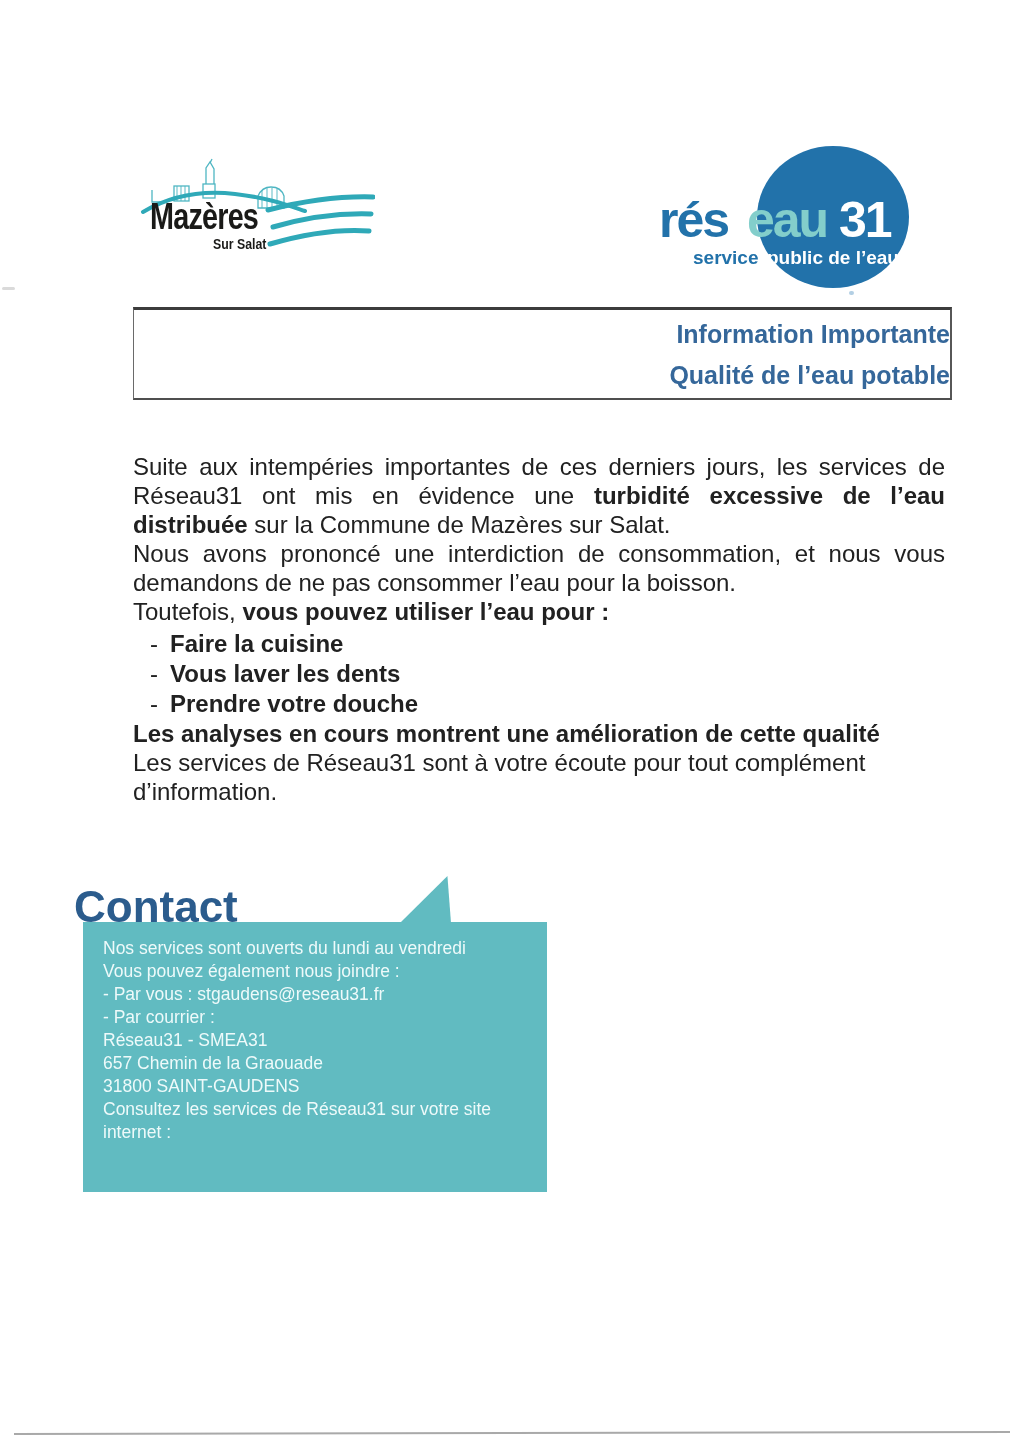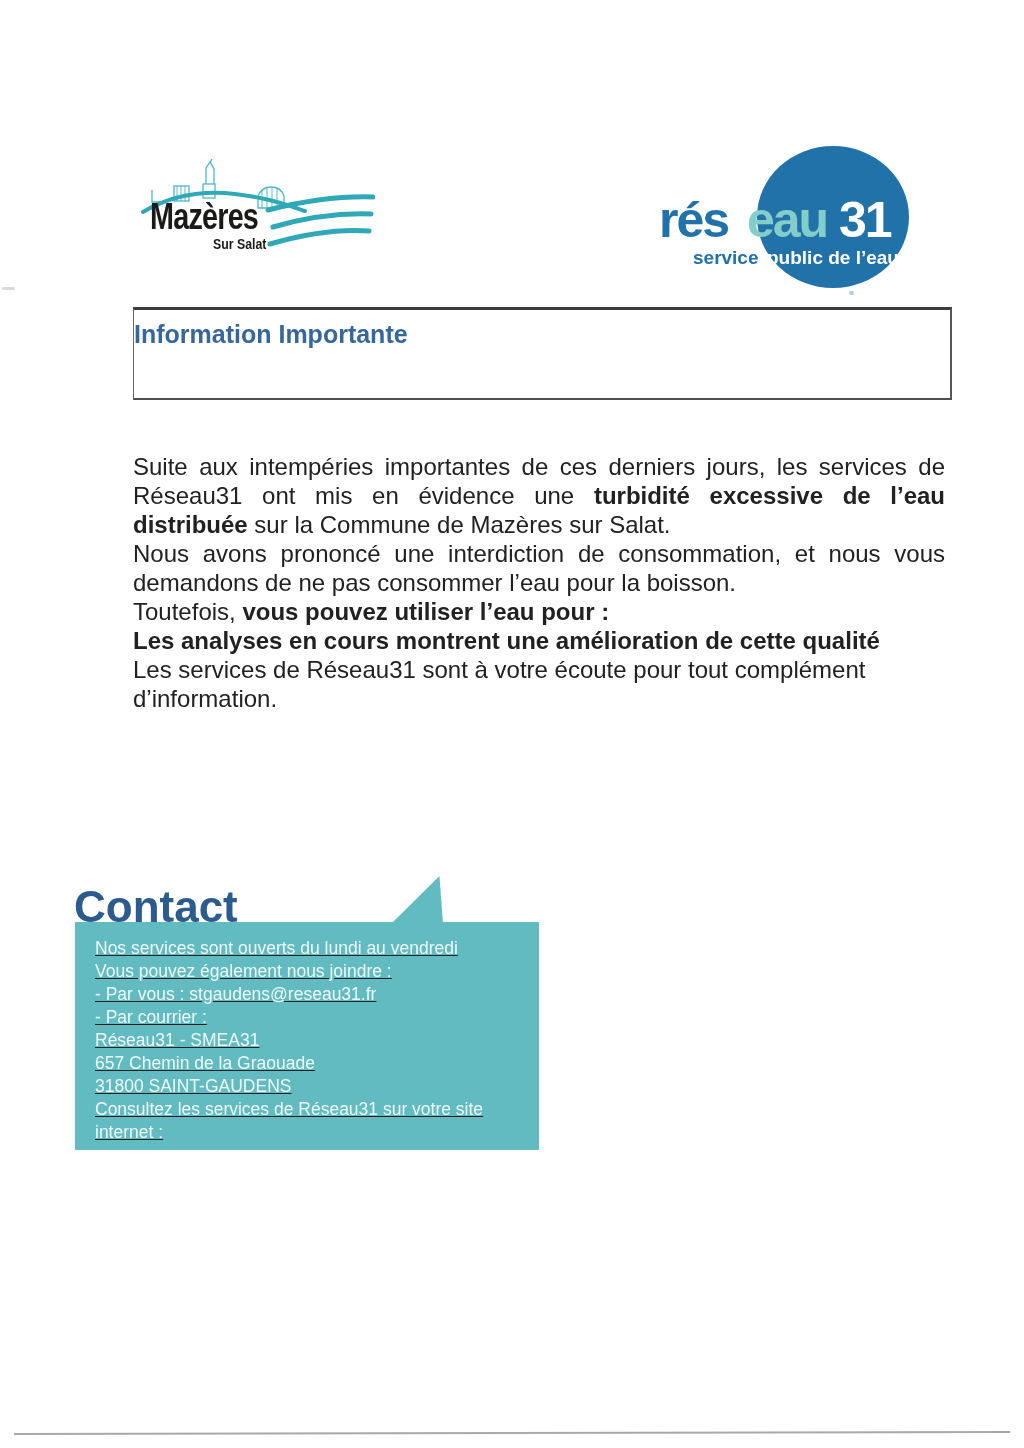--- a/index.html
+++ b/index.html
@@ -19,43 +19,42 @@
     position:absolute;left:213px;top:236px;font-size:14px;font-weight:bold;
     color:#1a1a18;transform:scaleX(.88);transform-origin:left top;white-space:nowrap;
   }
   .reseau31-logo{position:absolute;left:653px;top:140px;width:260px;height:155px;}
   .svgtext{font-family:"Liberation Sans",sans-serif;font-weight:bold;}
   
   .title-box{
     position:absolute;left:133px;top:307px;width:816px;height:88px;
     border-top:3px solid #3c3c3c;border-bottom:2px solid #4f4f4f;
     border-left:1px solid #6a6a6a;border-right:2px solid #575757;
-    text-align:left;
+    text-align:right;
   }
   .title-line{color:#35679a;font-size:25px;font-weight:bold;line-height:30px;}
   .title-line.l1{margin-top:9px;}
   .title-line.l2{margin-top:11px;}
   
   .body-text{position:absolute;left:133px;top:452px;width:812px;font-size:24px;line-height:29px;}
   .body-text p{margin:0;}
   .p-just{text-align:justify;}
   .mt1{margin-top:27px;} .mt2{margin-top:31px;} .mt3{margin-top:30px;}
   .b{font-weight:bold;}
   .bullet-list{margin-top:3px;}
   .bullet-item{padding-left:17px;font-weight:bold;line-height:30px;}
   .bullet-item .dash{display:inline-block;width:20px;font-weight:normal;}
   
   .contact-heading{
     position:absolute;left:74px;top:882px;font-size:44px;font-weight:bold;
     color:#2b5c8d;white-space:nowrap;
   }
   .contact-bubble{
-    position:absolute;left:75px;top:922px;width:464px;height:228px;
+    position:absolute;left:83px;top:922px;width:464px;height:270px;
     background:#61bbc1;
-    text-decoration:underline;
   }
   .bubble-tail{
     position:absolute;left:317px;top:-46px;width:51px;height:47px;
     background:#61bbc1;
     clip-path:polygon(0% 100%,100% 100%,93% 0%);
   }
   .bubble-lines{
     padding:15px 14px 0 20px;font-size:17.5px;line-height:23px;color:#eefafa;
   }
   
@@ -95,29 +94,35 @@
     <ellipse cx="180" cy="77" rx="76" ry="71" fill="#2272aa"></ellipse>
     <text class="svgtext" x="6" y="97" font-size="50" fill="#2272aa" letter-spacing="-2">rés</text>
     <text class="svgtext" x="94" y="97" font-size="50" fill="#83cecb" letter-spacing="-2">eau</text>
     <text class="svgtext" x="186" y="97" font-size="50" fill="#ffffff" letter-spacing="-2">31</text>
     <text class="svgtext" x="40" y="124" font-size="19" fill="#2272aa">service</text>
     <text class="svgtext" x="114" y="124" font-size="19" fill="#ffffff">public de l’eau</text>
   </svg>
 
   <div class="title-box">
     <div class="title-line l1">Information Importante</div>
+    <div class="title-line l2">Qualité de l’eau potable</div>
   </div>
 
   <div class="body-text">
     <p class="p-just"><span>Suite aux intempéries importantes de ces derniers jours, les services de Réseau31 ont mis en évidence une </span><span class="b">turbidité excessive de l’eau distribuée</span><span> sur la Commune de Mazères sur Salat.</span></p>
 
     <p class="p-just mt1">Nous avons prononcé une interdiction de consommation, et nous vous demandons de ne pas consommer l’eau pour la boisson.</p>
 
     <p class="mt2"><span>Toutefois, </span><span class="b">vous pouvez utiliser l’eau pour :</span></p>
 
+    <div class="bullet-list">
+      <div class="bullet-item"><span class="dash">-</span><span>Faire la cuisine</span></div>
+      <div class="bullet-item"><span class="dash">-</span><span>Vous laver les dents</span></div>
+      <div class="bullet-item"><span class="dash">-</span><span>Prendre votre douche</span></div>
+    </div>
 
     <p class="b mt3">Les analyses en cours montrent une amélioration de cette qualité</p>
 
     <p class="mt1">Les services de Réseau31 sont à votre écoute pour tout complément d’information.</p>
   </div>
 
   <div class="contact-heading">Contact</div>
 
   <div class="contact-bubble">
     <div class="bubble-tail"></div>

